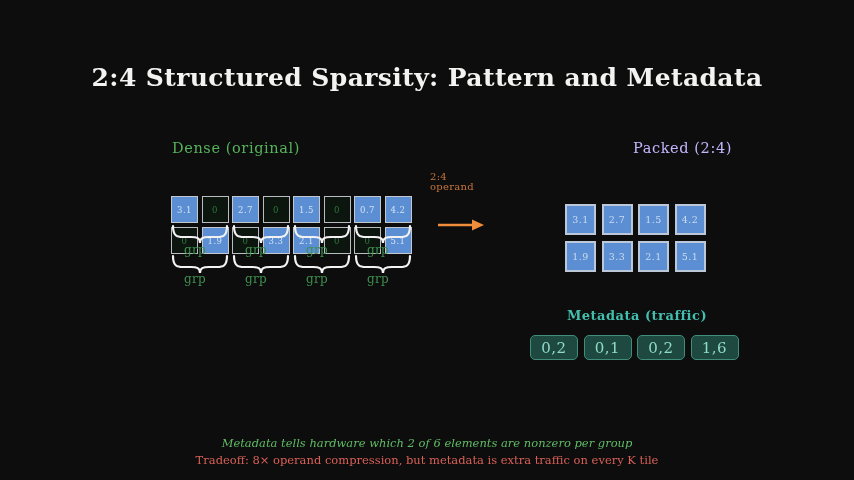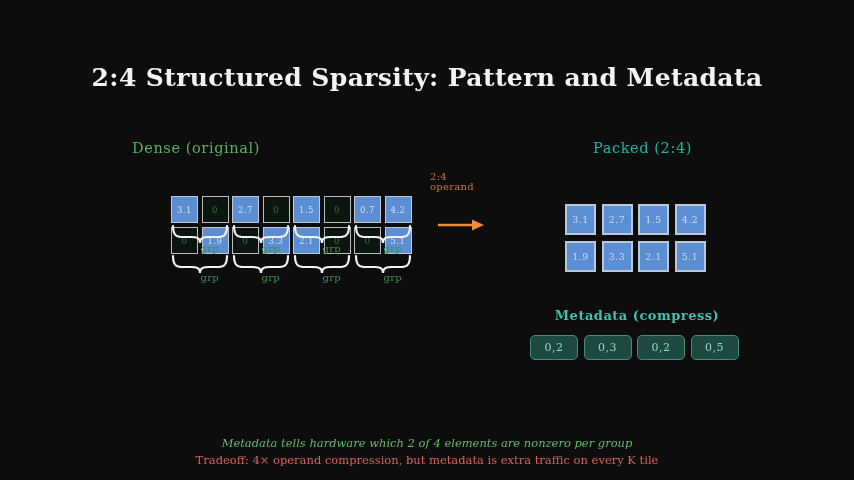--- a/index.html
+++ b/index.html
@@ -7,40 +7,40 @@
     position:relative; width:854px; height:480px;
     background:#0c0d0c; overflow:hidden;
     font-family:"DejaVu Serif", "Liberation Serif", serif;
   }
   .title {
     position:absolute; top:18px; left:0; width:100%;
     text-align:center; color:#f3f3f1; font-size:25px; font-weight:bold;
     letter-spacing:0.4px;
     margin-top:45px;
   }
-  .sec-header { position:absolute; font-size:14.5px; letter-spacing:0.6px; }
+  .sec-header { position:absolute; font-size:14.5px; letter-spacing:0.6px;margin-left:40px; }
   .dense-header  { left:132px; top:140px; color:#56b35c; }
-  .packed-header { left:593px; top:140px; color:#14b8a6; }
+  .packed-header { left:593px; top:140px; color:#c4b5fd; }
 
   .dense-grid {
     position:absolute; left:171px; top:196px;
     display:grid; grid-template-columns:repeat(8,27px);
     grid-auto-rows:27px; column-gap:3.5px; row-gap:4px;
   }
   .cell {
     box-sizing:border-box; display:flex; align-items:center; justify-content:center;
     font-size:8.5px; letter-spacing:0.5px;
   }
   .cell.nz { background:#5b8ed2; border:1.5px solid #c2c8ce; color:#d3e2f4; }
   .cell.z  { background:#0c150e; border:1.5px solid #b9bdc1; color:#2d7a3d; }
 
   .brace { position:absolute; width:58px; height:20px; z-index:5; }
   .grp-label {
-    position:absolute; width:48px; text-align:right;
-    font-size:10px; color:#3f9050; z-index:6; letter-spacing:0.3px;
+    position:absolute; width:48px; text-align:center;
+    font-size:12px; color:#3f9050; z-index:6; letter-spacing:0.3px;
   }
 
   .compress-label {
     position:absolute; left:430px; top:172px;
     font-size:10px; line-height:10px; color:#c8763c; letter-spacing:0.3px;
   }
   .compress-label span { display:block; }
   .compress-arrow { position:absolute; left:437px; top:218px; }
 
   .packed-grid {
@@ -55,21 +55,21 @@
   }
 
   .meta-header {
     position:absolute; left:527px; top:308px; width:220px; text-align:center;
     font-size:13px; font-weight:bold; color:#43bfae; letter-spacing:0.5px;
   }
   .chips { position:absolute; left:530px; top:335px; display:flex; gap:5.5px; }
   .chip {
     box-sizing:border-box; width:48px; height:25px;
     background:#1d4941; border:1.5px solid #3f8d7a; border-radius:5px;
-    color:#90dbc9; font-size:11px; letter-spacing:0.5px;
+    color:#90dbc9; font-size:15px; letter-spacing:0.5px;
     display:flex; align-items:center; justify-content:center;
   }
 
   .footer-note {
     position:absolute; top:436px; left:0; width:100%; text-align:center;
     font-size:11.5px; font-style:italic; color:#62bb67;
   }
   .footer-tradeoff {
     position:absolute; top:453px; left:0; width:100%; text-align:center;
     font-size:11.5px; color:#da6058;
@@ -152,24 +152,24 @@
     <div class="pcell">3.1</div>
     <div class="pcell">2.7</div>
     <div class="pcell">1.5</div>
     <div class="pcell">4.2</div>
     <div class="pcell">1.9</div>
     <div class="pcell">3.3</div>
     <div class="pcell">2.1</div>
     <div class="pcell">5.1</div>
   </div>
 
-  <div class="meta-header">Metadata (compress)</div>
+  <div class="meta-header">Metadata (traffic)</div>
   <div class="chips">
     <div class="chip">0,2</div>
-    <div class="chip">0,3</div>
+    <div class="chip">0,1</div>
     <div class="chip">0,2</div>
-    <div class="chip">0,5</div>
+    <div class="chip">1,6</div>
   </div>
 
-  <div class="footer-note">Metadata tells hardware which 2 of 4 elements are nonzero per group</div>
-  <div class="footer-tradeoff">Tradeoff: 4× operand compression, but metadata is extra traffic on every K tile</div>
+  <div class="footer-note">Metadata tells hardware which 2 of 6 elements are nonzero per group</div>
+  <div class="footer-tradeoff">Tradeoff: 8× operand compression, but metadata is extra traffic on every K tile</div>
 
 </div>
 
 </body></html>

